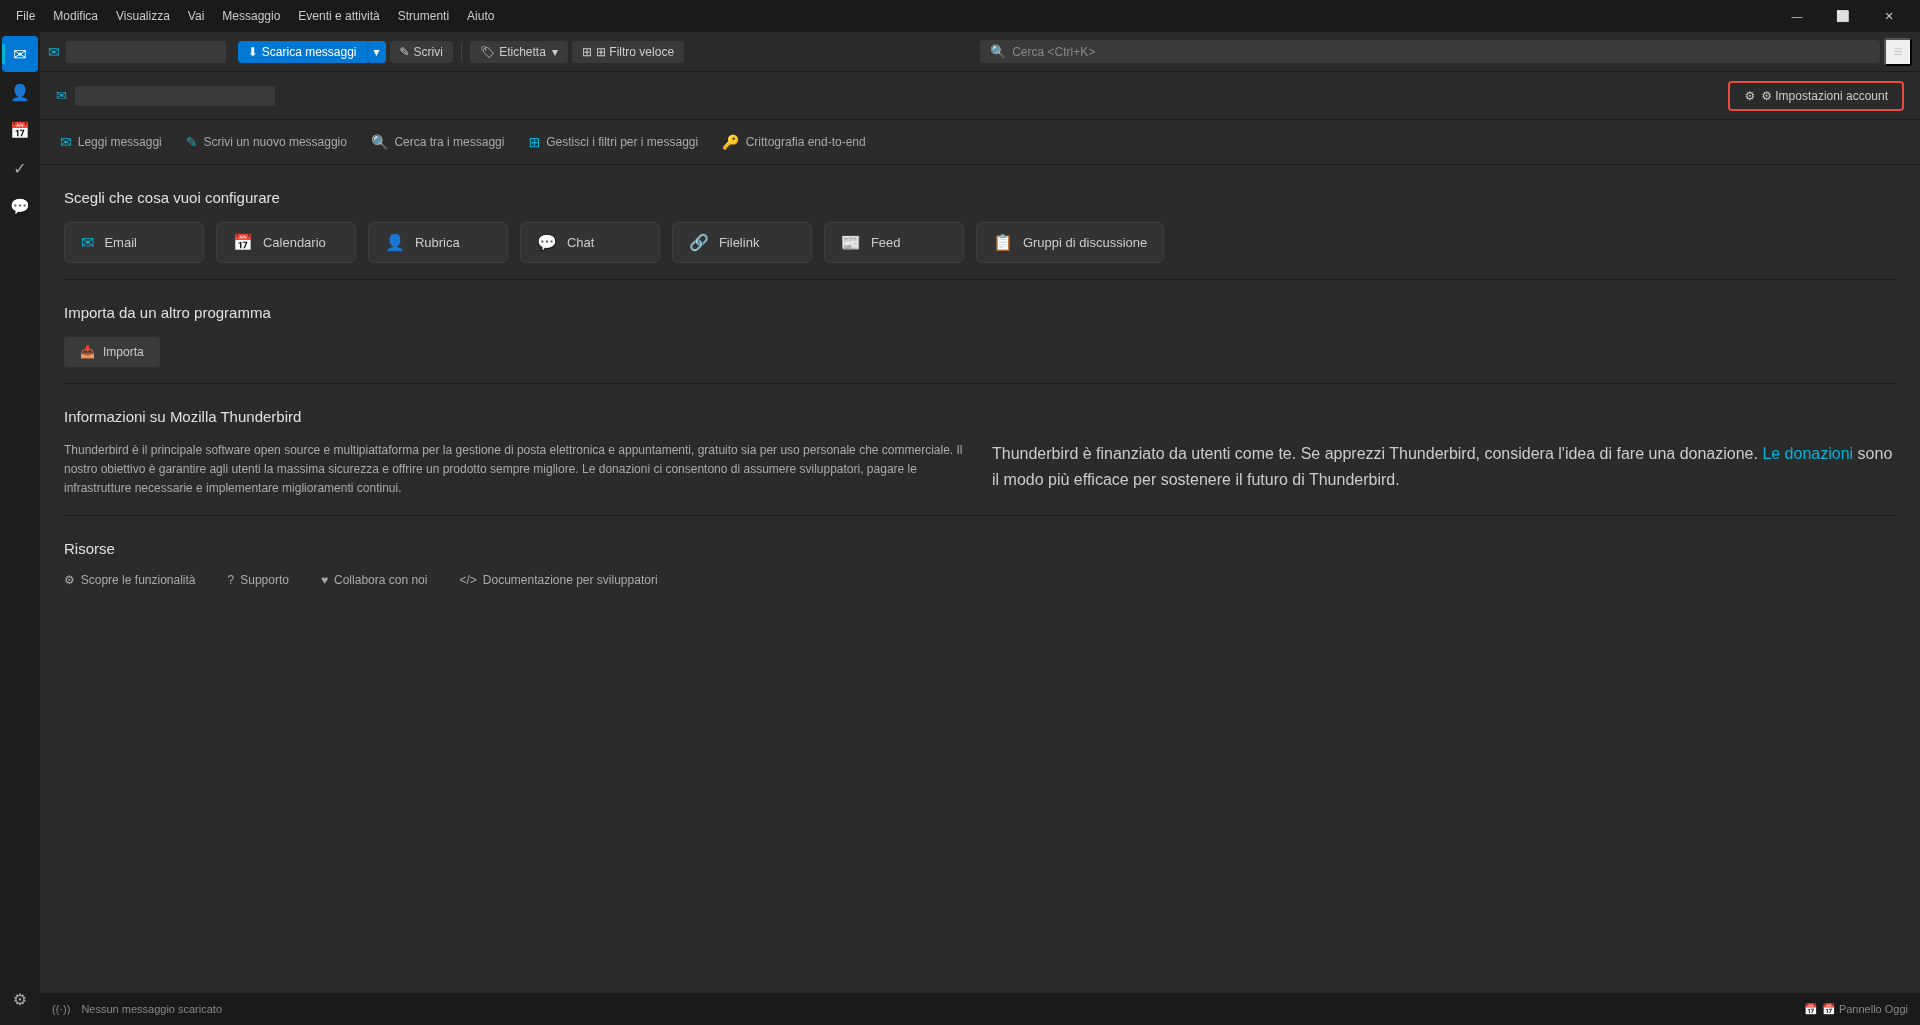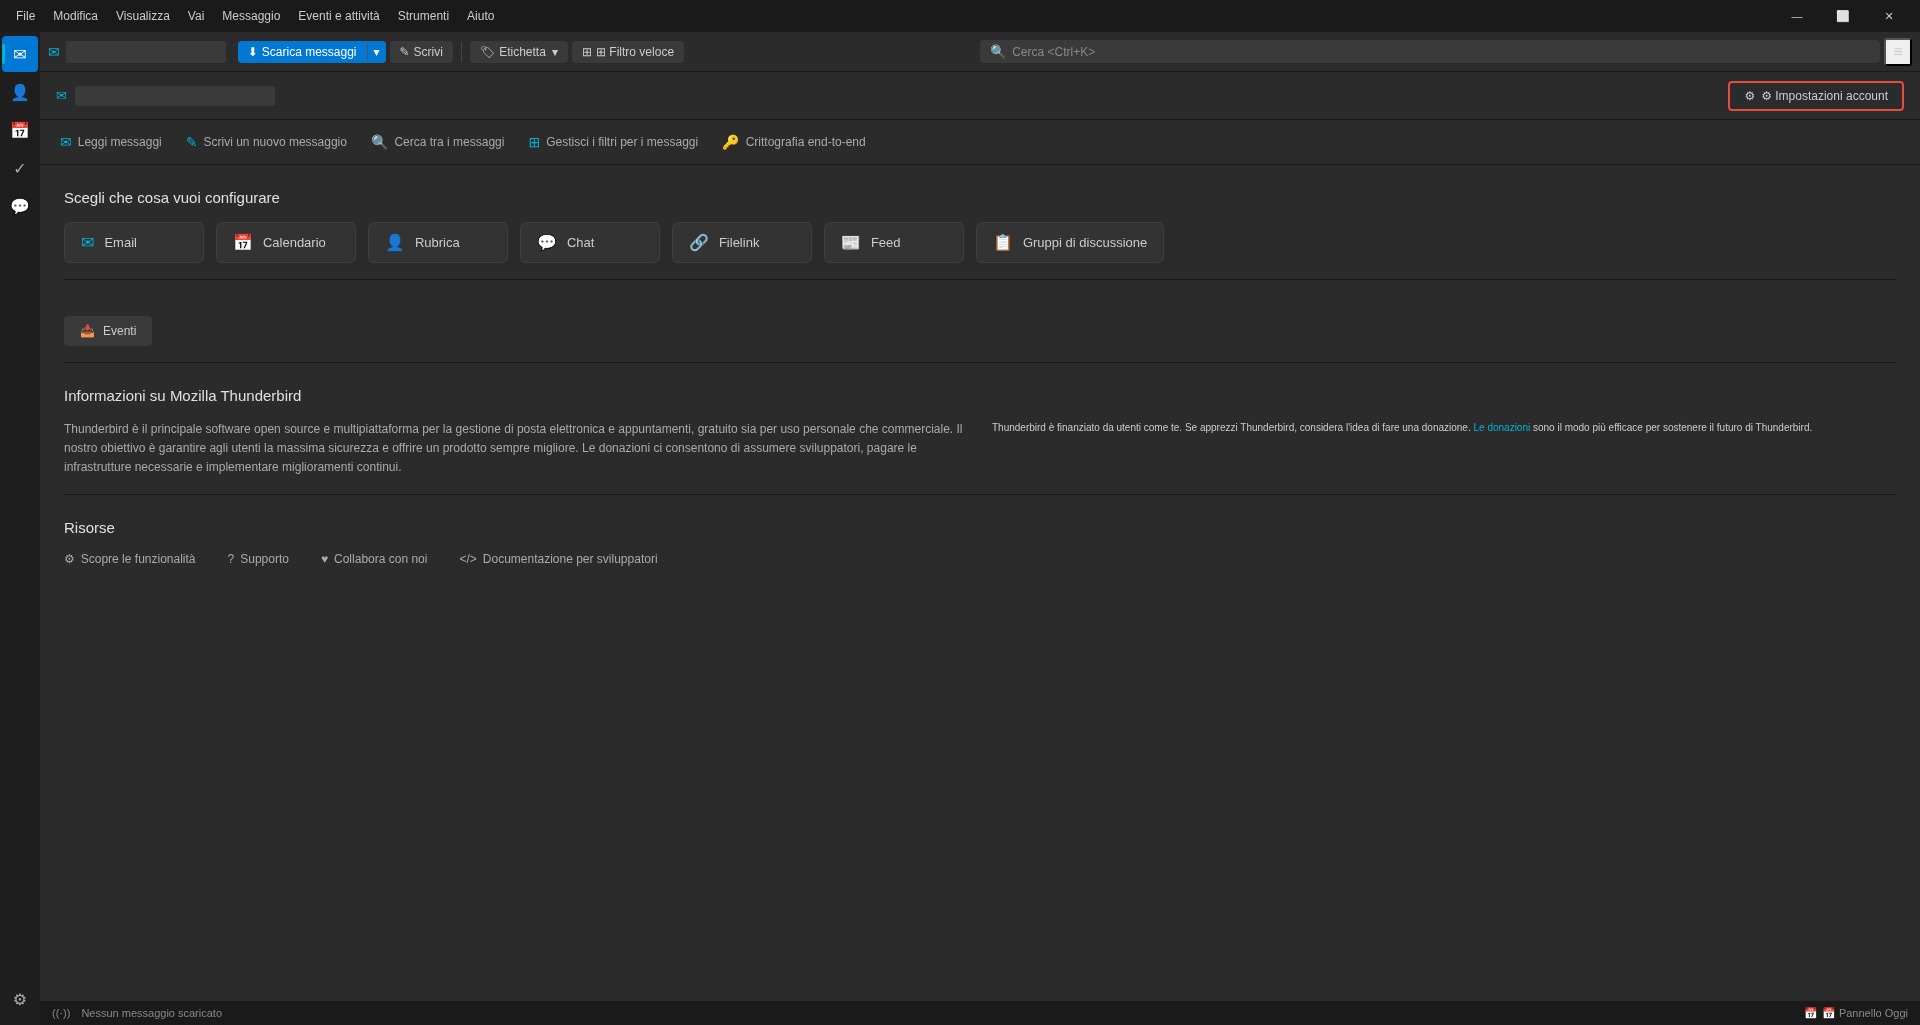--- a/index.html
+++ b/index.html
@@ -307,21 +307,21 @@
       display: grid;
       grid-template-columns: 1fr 1fr;
       gap: 24px;
     }
     .info-text {
       font-size: 12px;
       color: #aaa;
       line-height: 1.6;
     }
     .info-text-bold {
-      font-size: 10px;
+      font-size: 16px;
       color: #ccc;
       line-height: 1.6;
     }
     .link { color: #00b4d8; cursor: pointer; text-decoration: none; }
 
     
     .resources-row {
       display: flex;
       gap: 32px;
       flex-wrap: wrap;
@@ -331,21 +331,21 @@
       display: flex;
       align-items: center;
       gap: 6px;
       cursor: pointer;
       color: #aaa;
       font-size: 12px;
     }
 
     
     .status-bar {
-      height: 24px;
+      height: 32px;
       background: #1a1a1a;
       display: flex;
       align-items: center;
       padding: 0 12px;
       justify-content: space-between;
       font-size: 11px;
       color: #888;
       flex-shrink: 0;
     }
     .status-bar-right {
@@ -515,23 +515,24 @@
             <div class="config-card">
               <span class="config-card-icon icon-blue">📋</span>
               <span>Gruppi di discussione</span>
             </div>
           </div>
         </div>
 
         <div class="divider"></div>
 
         <div class="section">
+          <div class="section-title">Importa da un altro programma</div>
           <button class="import-btn">
             <span>📥</span>
-            <span>Eventi</span>
+            <span>Importa</span>
           </button>
         </div>
 
         <div class="divider"></div>
 
         <div class="section">
           <div class="section-title">Informazioni su Mozilla Thunderbird</div>
           <div class="info-grid">
             <div class="info-text">Thunderbird è il principale software open source e multipiattaforma per la gestione di posta elettronica e appuntamenti, gratuito sia per uso personale che commerciale. Il nostro obiettivo è garantire agli utenti la massima sicurezza e offrire un prodotto sempre migliore. Le donazioni ci consentono di assumere sviluppatori, pagare le infrastrutture necessarie e implementare miglioramenti continui.</div>
             <div class="info-text-bold">

